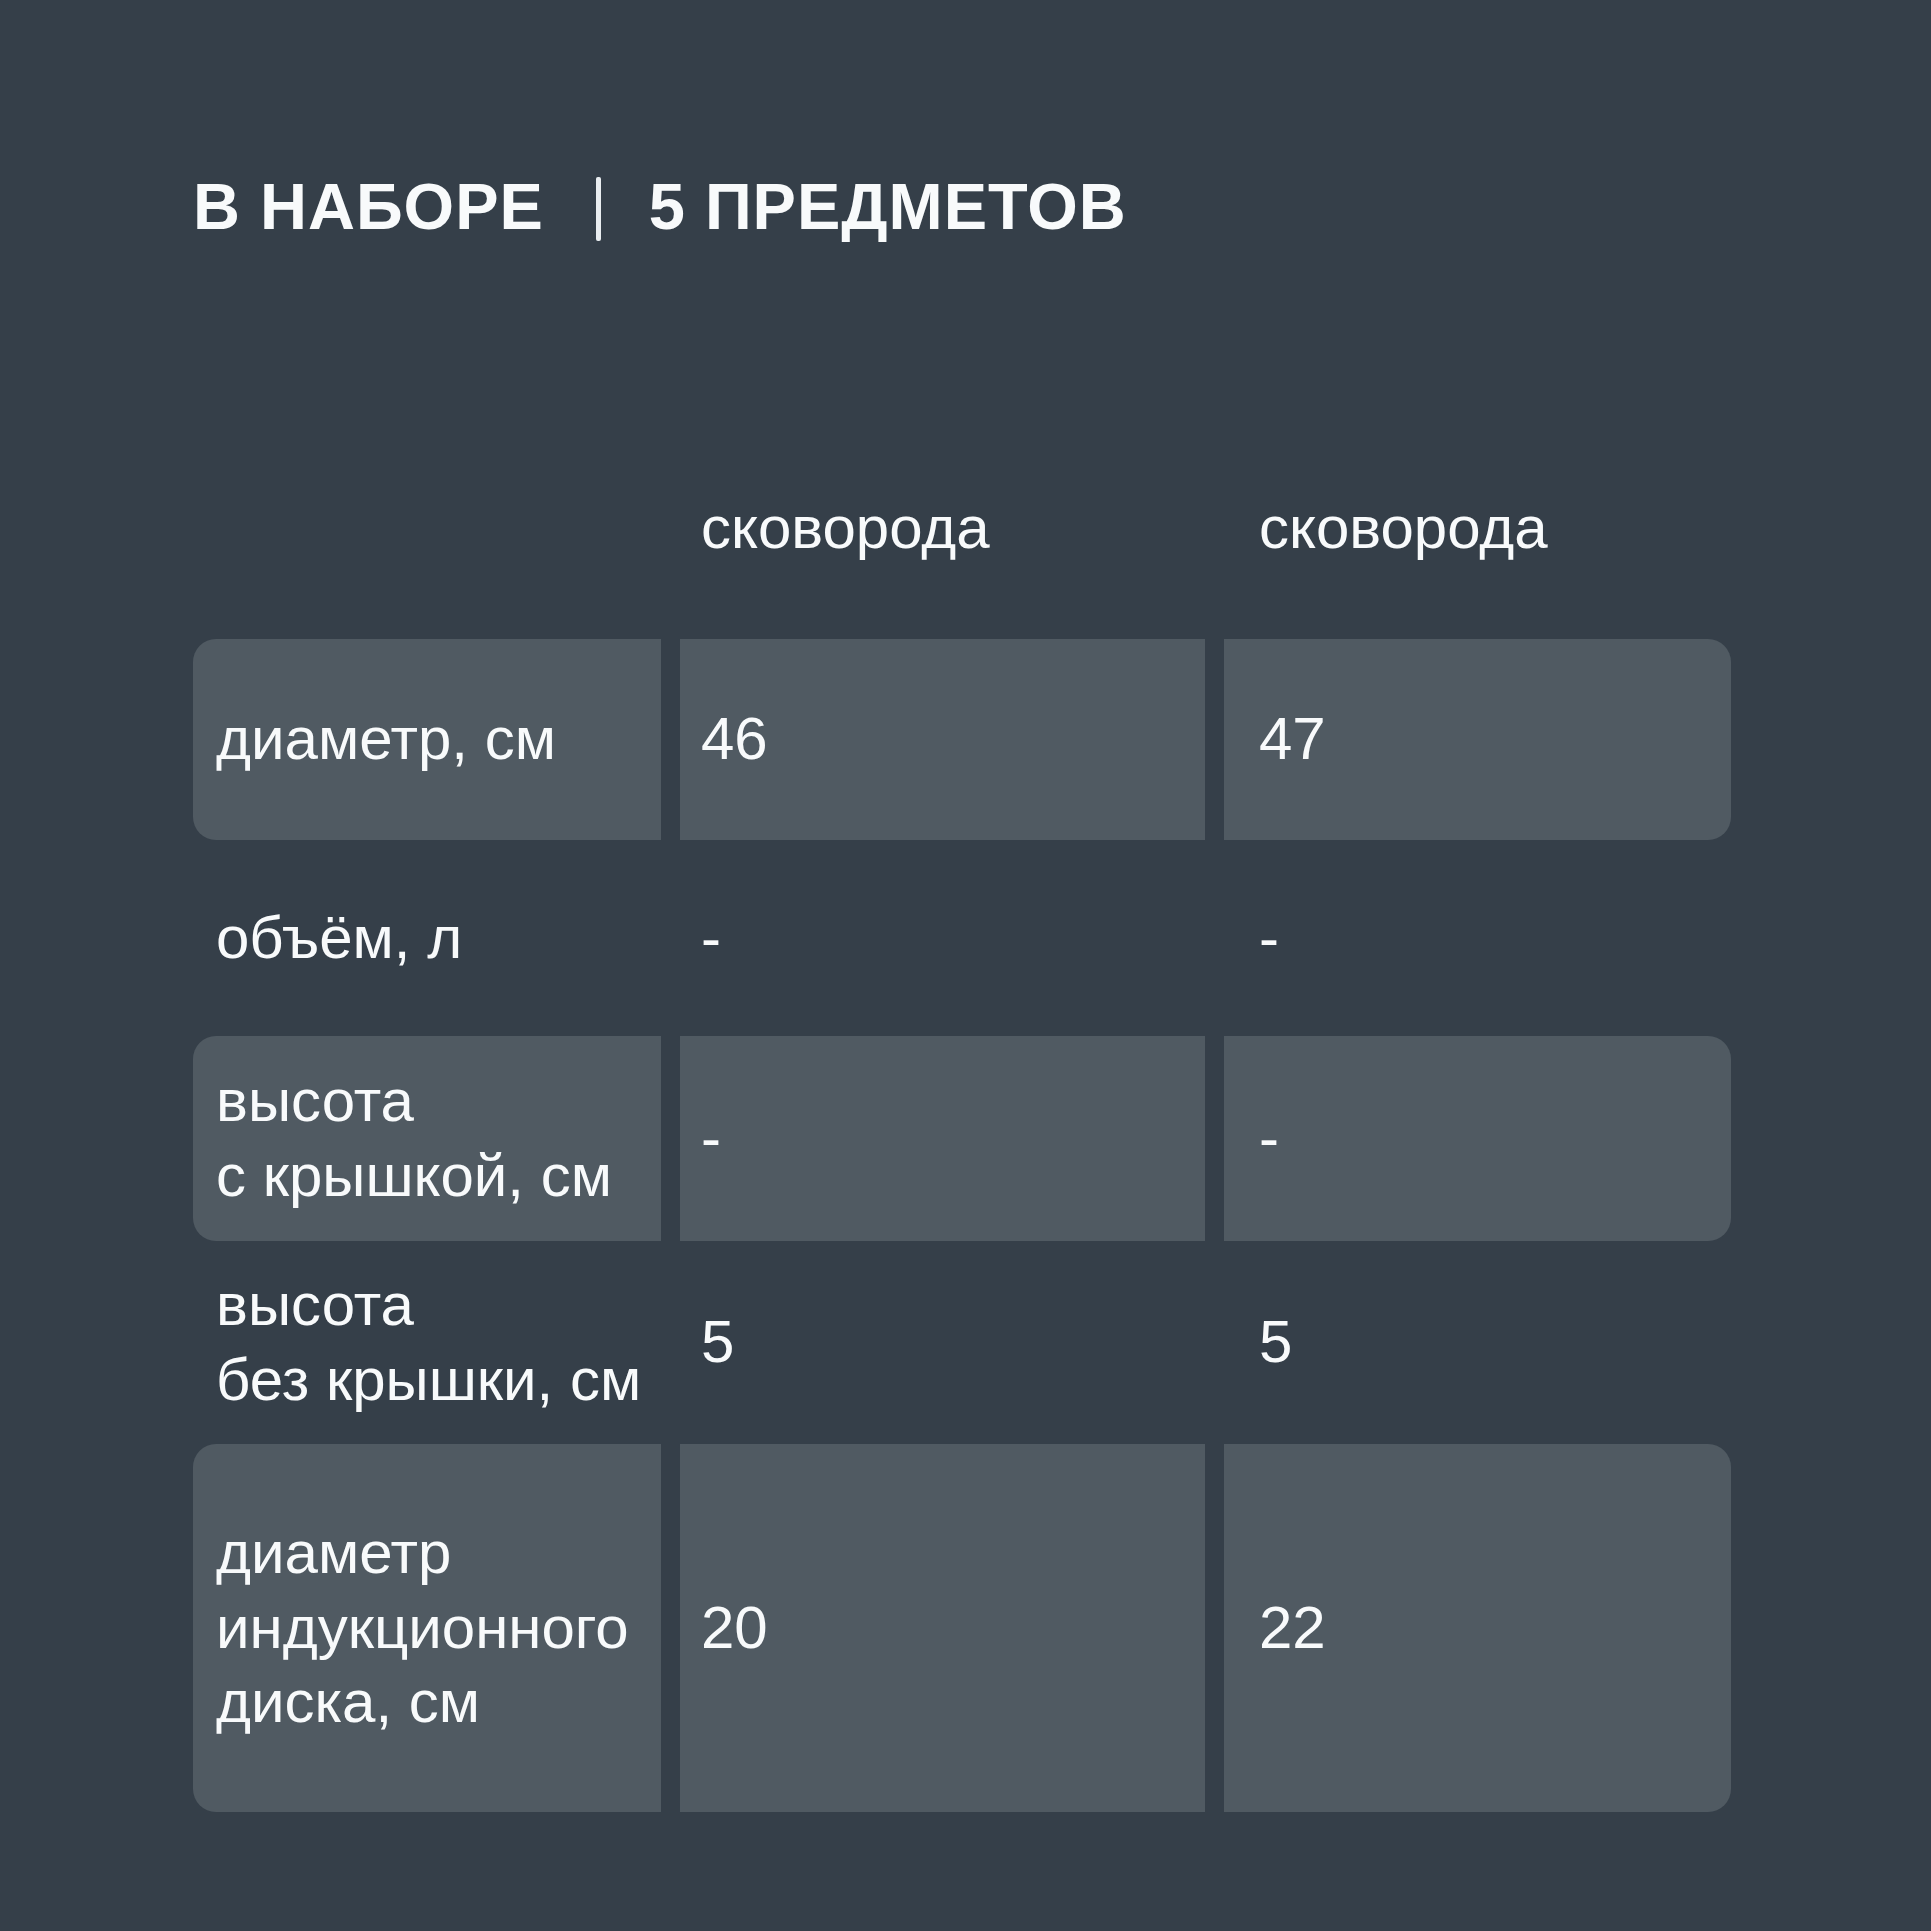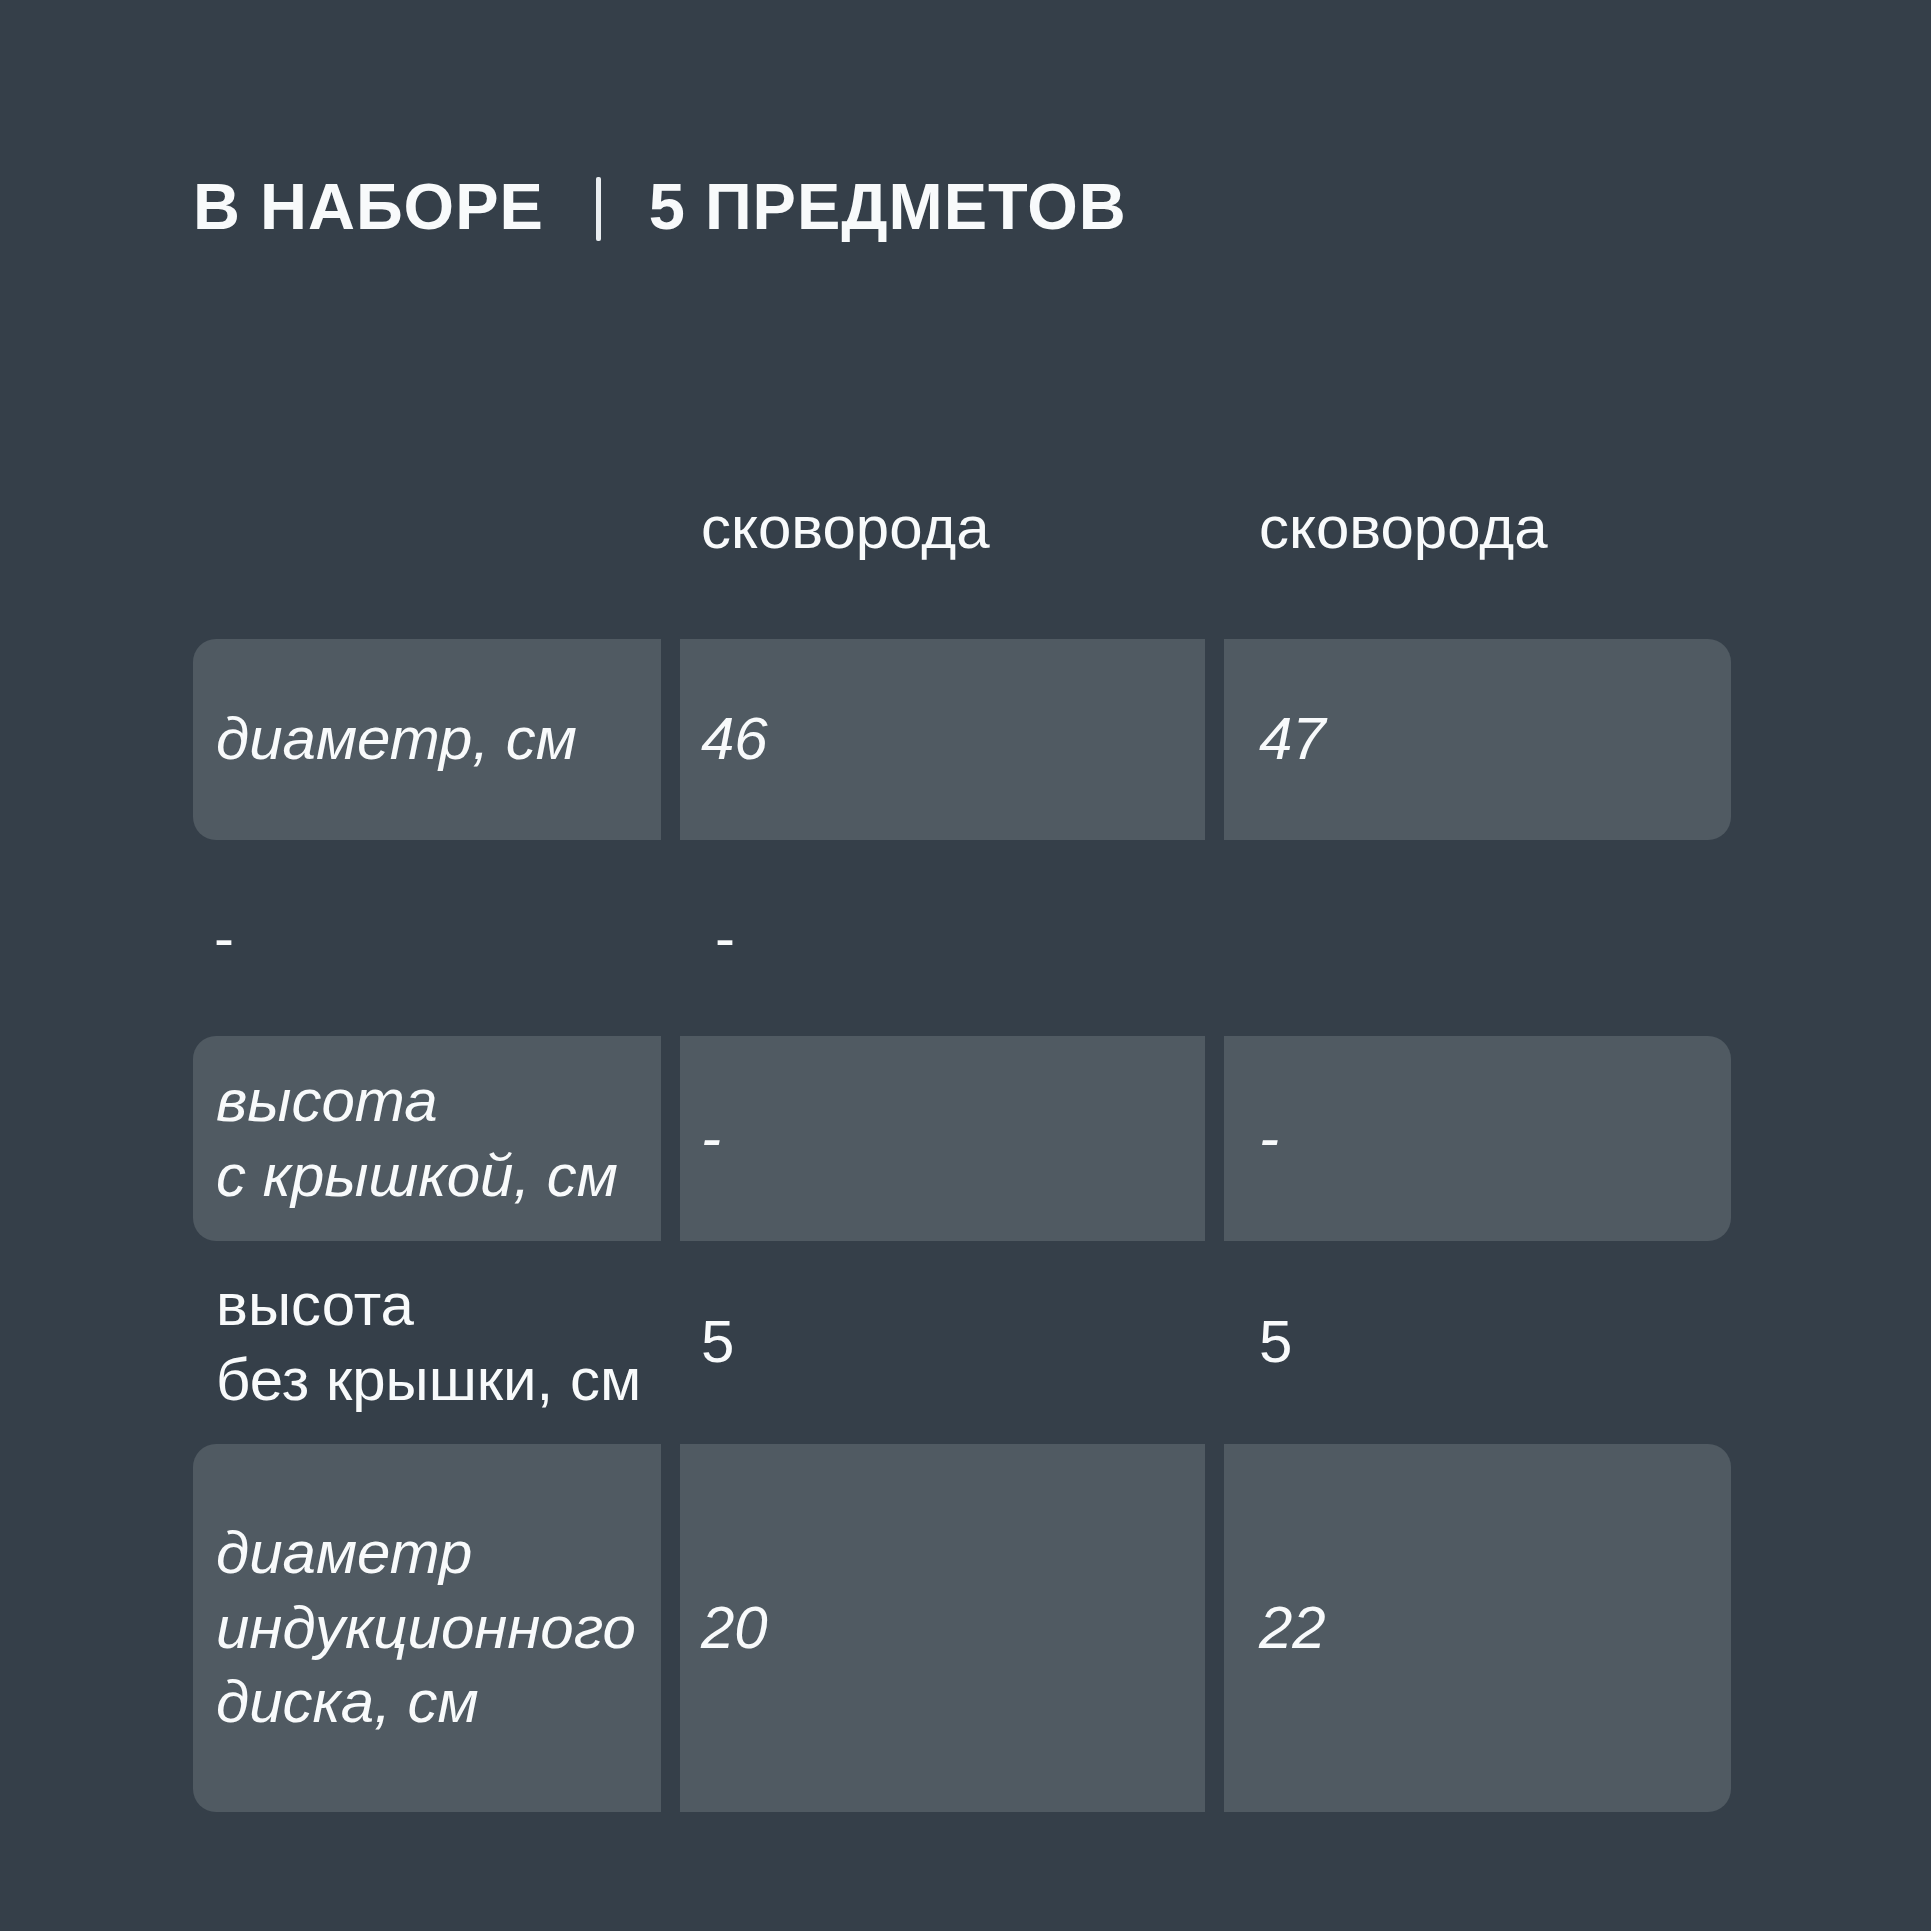--- a/index.html
+++ b/index.html
@@ -44,21 +44,21 @@
   .headers{
     position:absolute;left:193px;top:498px;width:1538px;
     font-size:60px;line-height:1;
   }
   .hcell{white-space:nowrap;}
 
   
   .rows{position:absolute;left:193px;top:639px;width:1538px;}
   .row{width:100%;}
   .row.light{border-radius:23px;overflow:hidden;}
-  .row.light .cell{background:var(--cell);font-style:italic;}
+  .row.light .cell{background:var(--cell);}
   .r1{height:201px;}
   .r2{height:196px;}
   .r3{height:205px;}
   .r4{height:203px;}
   .r5{height:368px;}
   .cell{
     display:flex;align-items:center;
     font-size:60px;line-height:1.24;
     white-space:pre-line;
     box-sizing:border-box;
@@ -86,20 +86,21 @@
 
   <div class="rows">
 
     <div class="row grid light r1">
       <div class="cell c1">диаметр, см</div>
       <div class="cell c2">46</div>
       <div class="cell c3">47</div>
     </div>
 
     <div class="row grid r2">
+      <div class="cell c1">объём, л</div>
       <div class="cell c2">-</div>
       <div class="cell c3">-</div>
     </div>
 
     <div class="row grid light r3">
       <div class="cell c1">высота
 с крышкой, см</div>
       <div class="cell c2">-</div>
       <div class="cell c3">-</div>
     </div>

